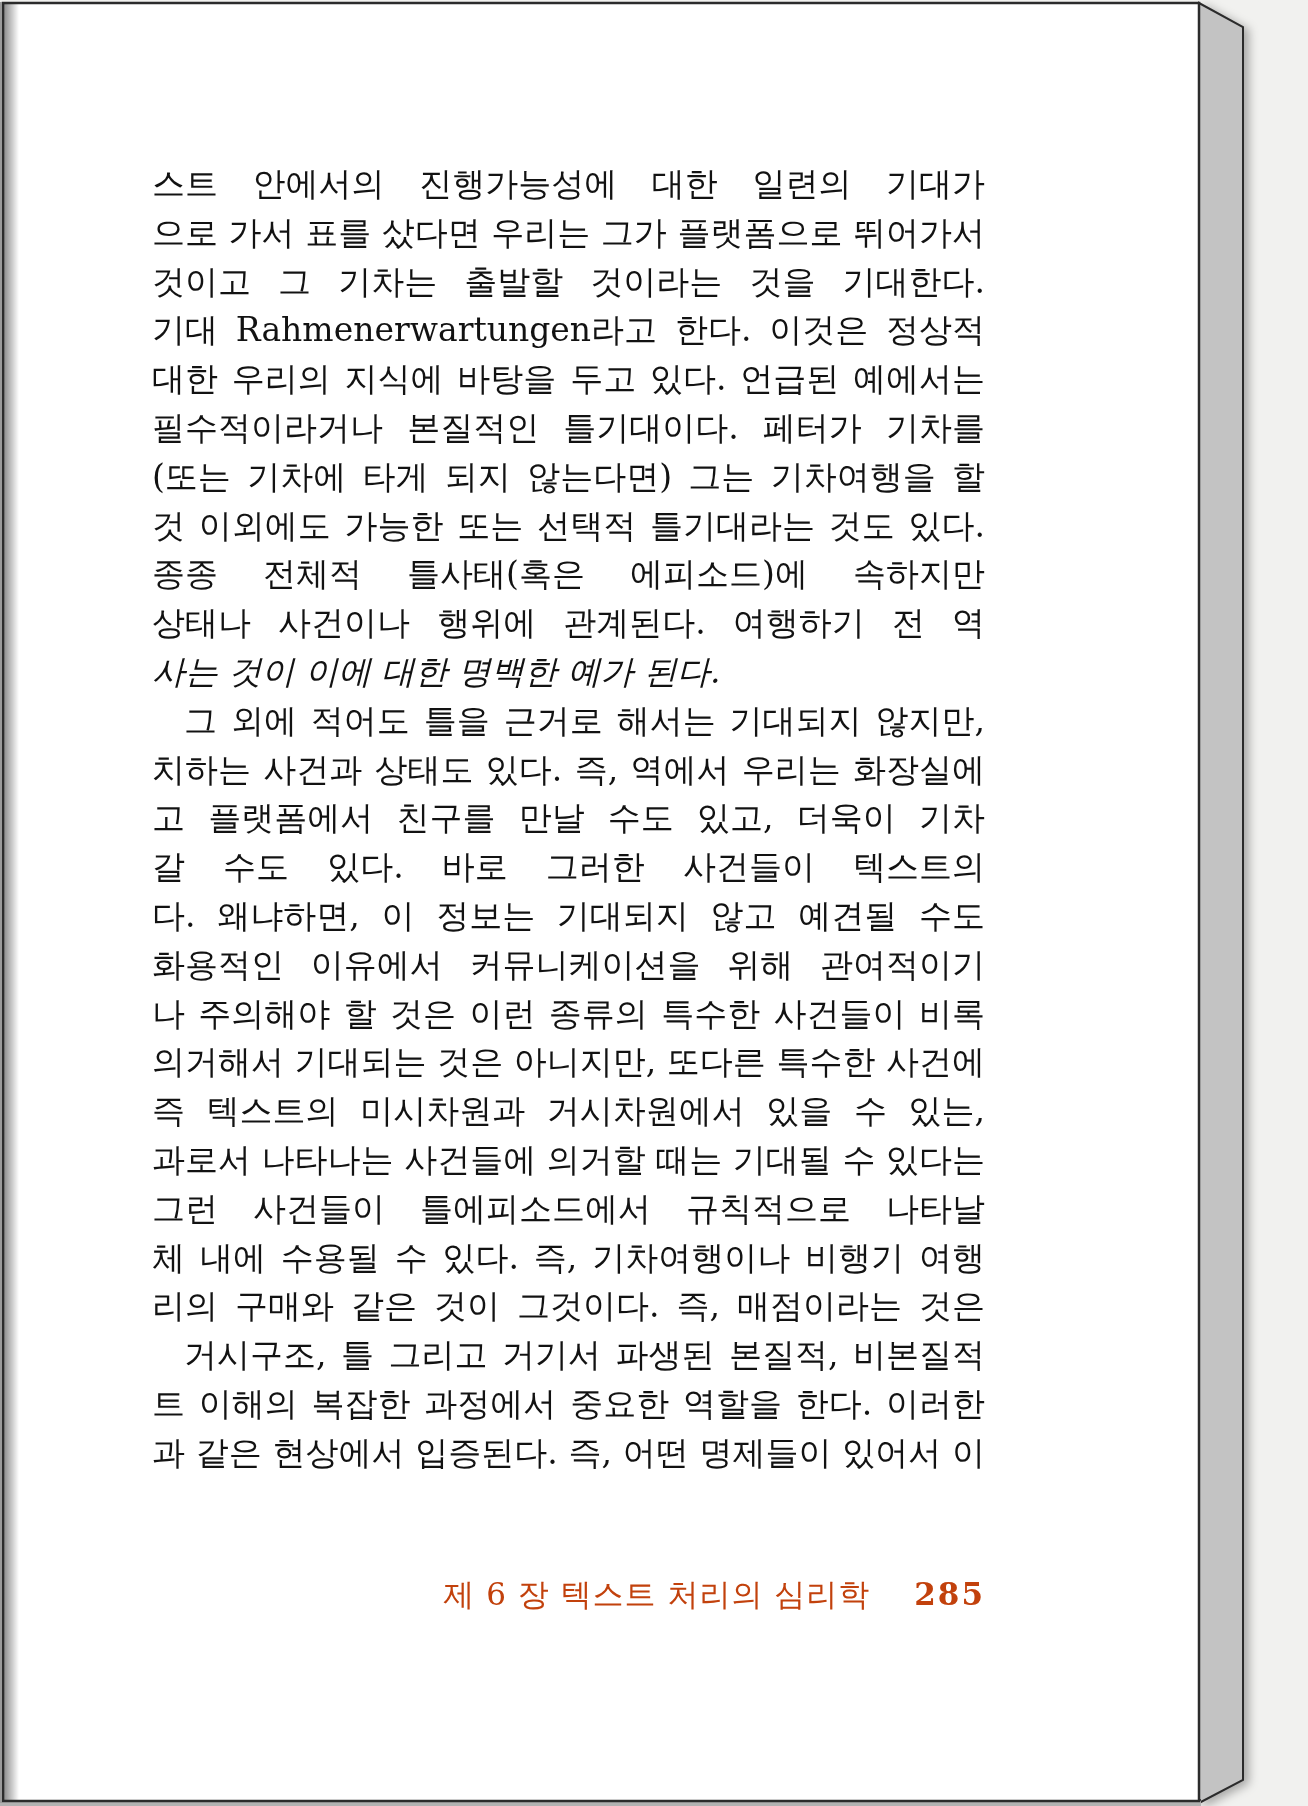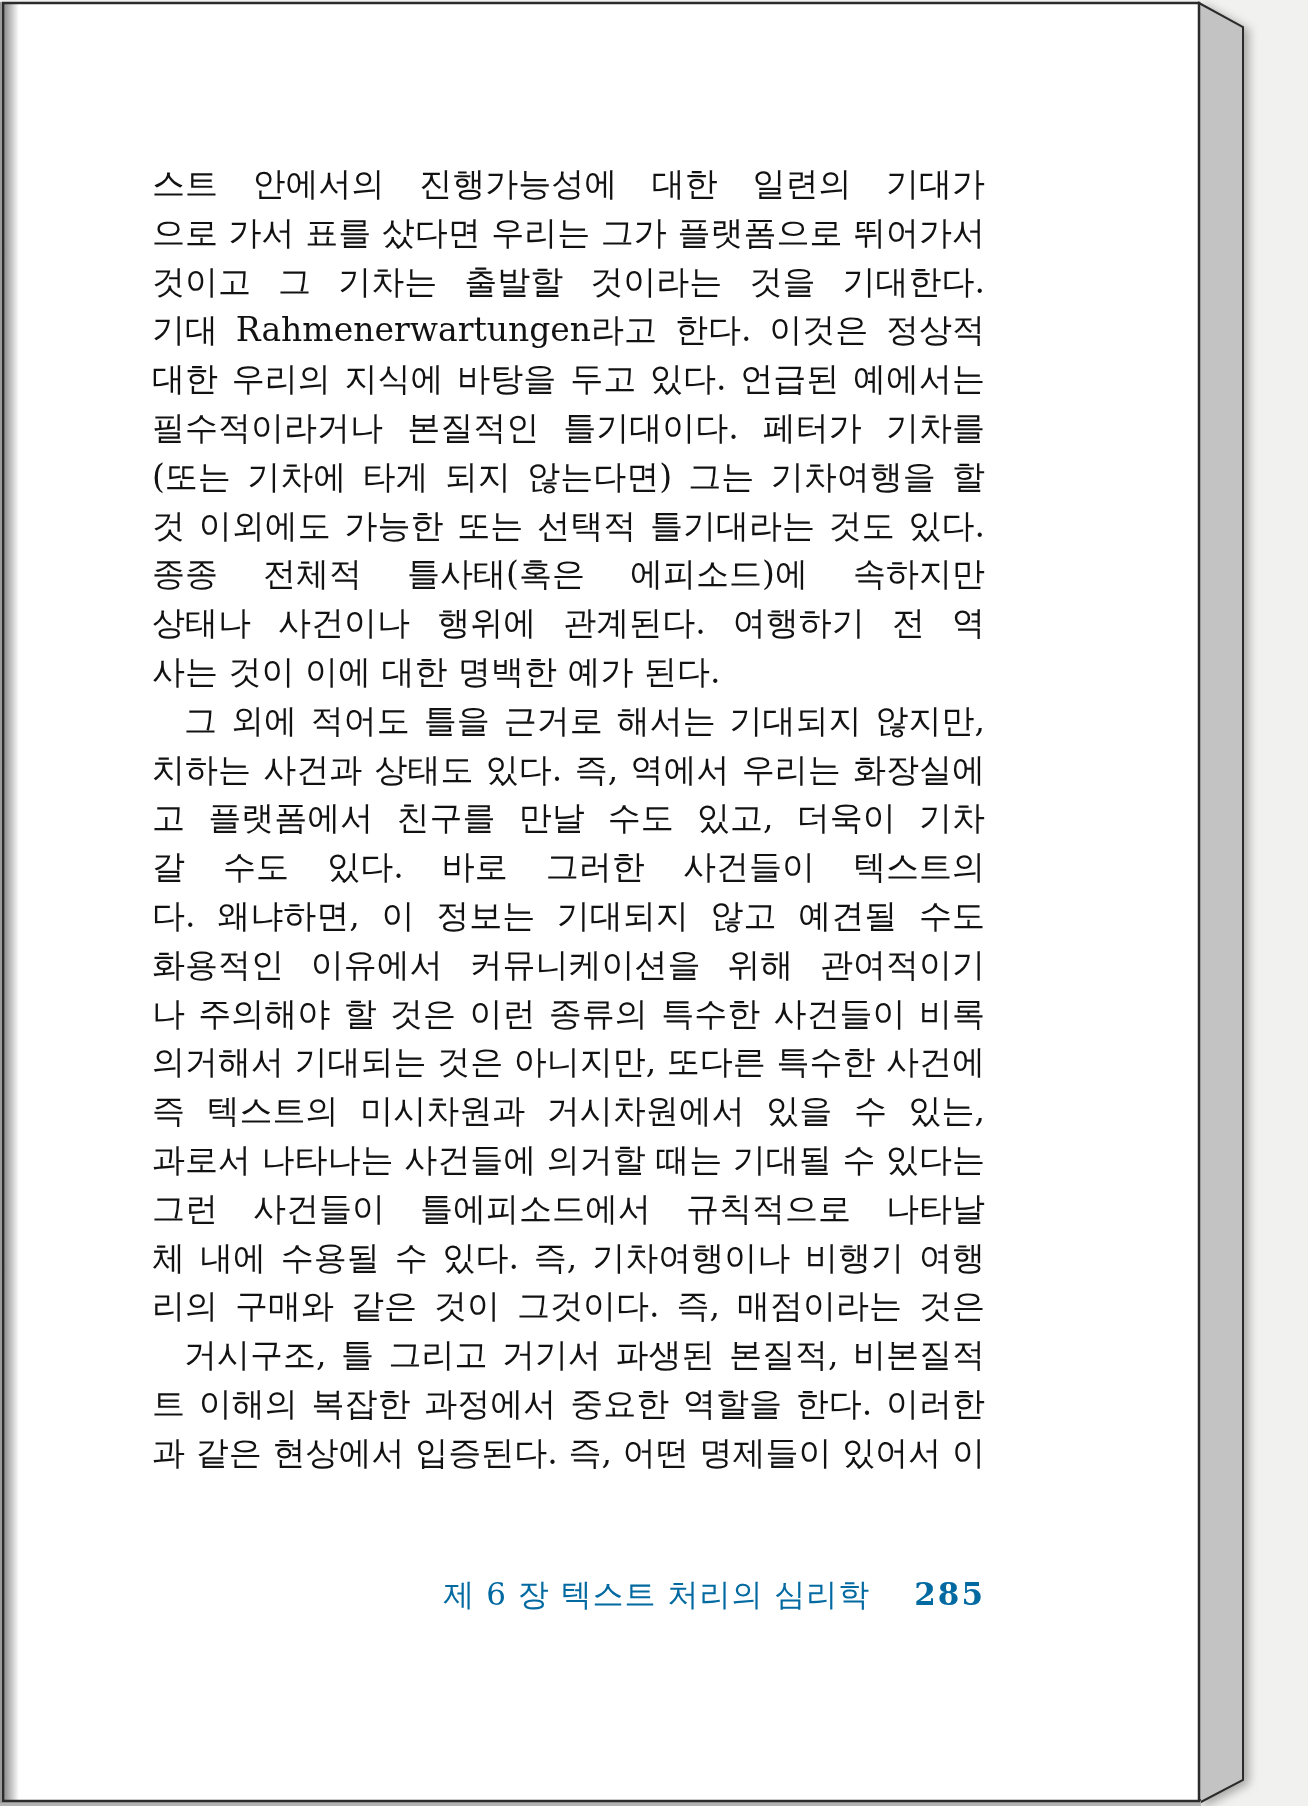--- a/index.html
+++ b/index.html
@@ -34,30 +34,30 @@
     font-size: 33px;
     line-height: 48.8px;
     height: 48.8px;
     overflow: hidden;
     text-align: justify;
     text-align-last: justify;
     word-break: keep-all;
     white-space: normal;
   }
   .line.indent { padding-left: 32px; }
-  .line.end { text-align-last: left; }
+  .line.end { text-align-last: left; font-style: italic; }
   .footer {
     position: absolute;
     left: 152px;
     top: 1572px;
     width: 833px;
     text-align: right;
     font-size: 31px;
     line-height: 44px;
-    color: #0369a1;
+    color: #c2410c;
     white-space: nowrap;
   }
   .chapter-title { letter-spacing: 1px; }
   .page-number {
     font-weight: bold;
     margin-left: 44px;
     letter-spacing: 2px;
   }
 </style>
 </head>

